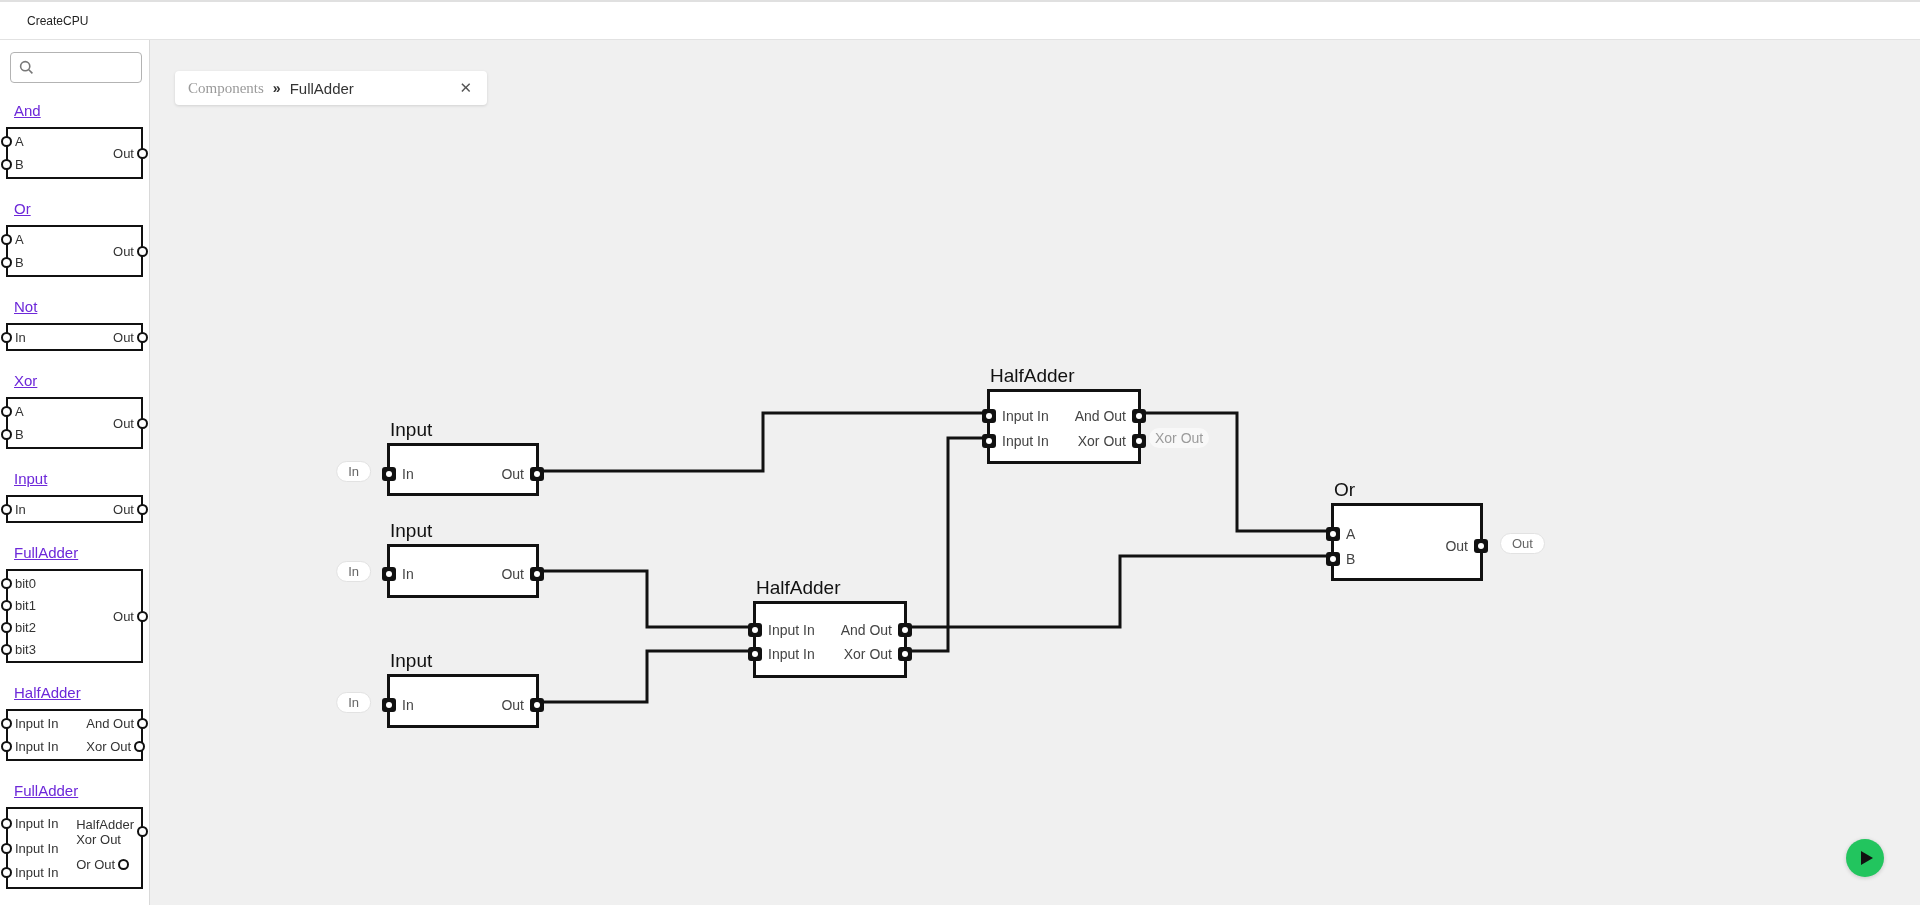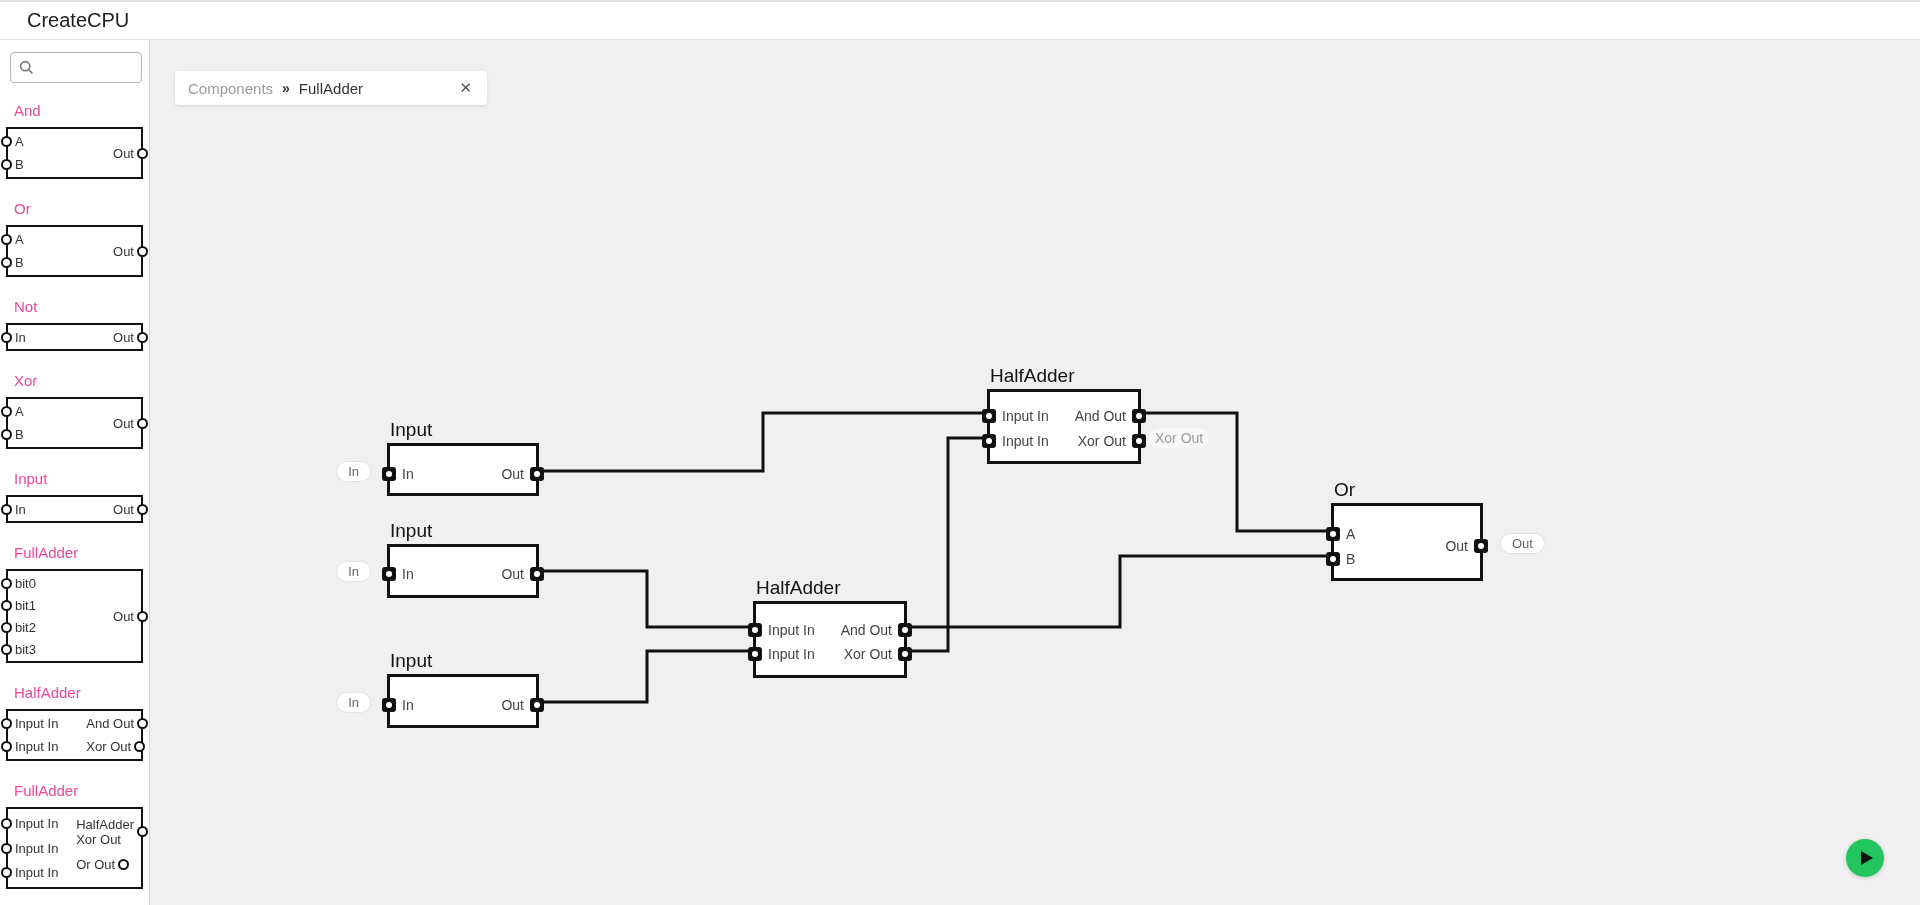--- a/index.html
+++ b/index.html
@@ -7,39 +7,39 @@
   body {
     width:1920px; height:905px; overflow:hidden; position:relative;
     font-family:"Liberation Sans", sans-serif; background:#f0f0f0;
   }
   
   .header {
     position:absolute; top:0; left:0; width:1920px; height:40px;
     background:#fff; border-top:2px solid #e0e0e0; border-bottom:1px solid #e2e2e2;
     display:flex; align-items:center; padding-left:27px; z-index:30;
   }
-  .header .title { font-size:20px; color:#222; }
+  .header .title { font-size:12px; color:#222; }
   
   .sidebar {
     position:absolute; top:40px; left:0; width:150px; height:865px;
     background:#fff; border-right:1px solid #d9d9d9; z-index:20;
     padding-top:12px; overflow:hidden;
   }
   .searchbox {
     margin:0 8px 19px 10px; width:132px; height:31px;
     border:1px solid #b3b3b3; border-radius:4px; background:#fff;
     display:flex; align-items:center; padding:0 8px; gap:6px;
   }
   .searchbox svg { flex:0 0 auto; }
   .searchbox input {
     border:none; outline:none; width:90px; font-size:13px;
     font-family:"Liberation Sans",sans-serif; background:transparent;
   }
   .sb-item { margin-bottom:21px; }
-  .sb-label { font-size:15px; color:#ec4899; margin:0 4px 7px 14px; line-height:18px; }
+  .sb-label { font-size:15px; color:#6d28d9; margin:0 4px 7px 14px; line-height:18px;text-decoration:underline; }
   .sb-box {
     margin:0 6px 0 6px; border:2px solid #111; background:#fff;
     display:flex; justify-content:space-between; position:relative;
   }
   .sb-col { display:flex; flex-direction:column; justify-content:space-evenly; }
   .sb-row { display:flex; align-items:center; height:20px; }
   .sb-port {
     width:11px; height:11px; border:2px solid #111; border-radius:50%;
     background:#fff; flex:0 0 auto;
   }
@@ -77,21 +77,21 @@
   .badge.ghost {
     border:none; background:rgba(255,255,255,0.55); color:#9b9b9b; font-size:14px;
     padding:0 6px; height:20px; line-height:20px;
   }
   
   .breadcrumb {
     position:absolute; left:175px; top:71px; width:312px; height:34px;
     background:#fff; border-radius:4px; box-shadow:0 1px 3px rgba(0,0,0,0.13);
     display:flex; align-items:center; padding:0 13px; z-index:6; font-size:15px;
   }
-  .bc-root { color:#9a9a9a; cursor:pointer; }
+  .bc-root { color:#9a9a9a; cursor:pointer;font-family:Liberation Serif, serif; }
   .bc-sep { color:#333; margin:0 9px; font-weight:bold; font-size:14px; }
   .bc-current { color:#333; }
   .bc-close {
     margin-left:auto; color:#555; font-size:15px; cursor:pointer;
     background:none; border:none; font-family:"Liberation Sans",sans-serif; padding:2px;
   }
   
   .play-btn {
     position:absolute; left:1846px; top:839px; width:38px; height:38px;
     border-radius:50%; border:none; cursor:pointer; z-index:25;

